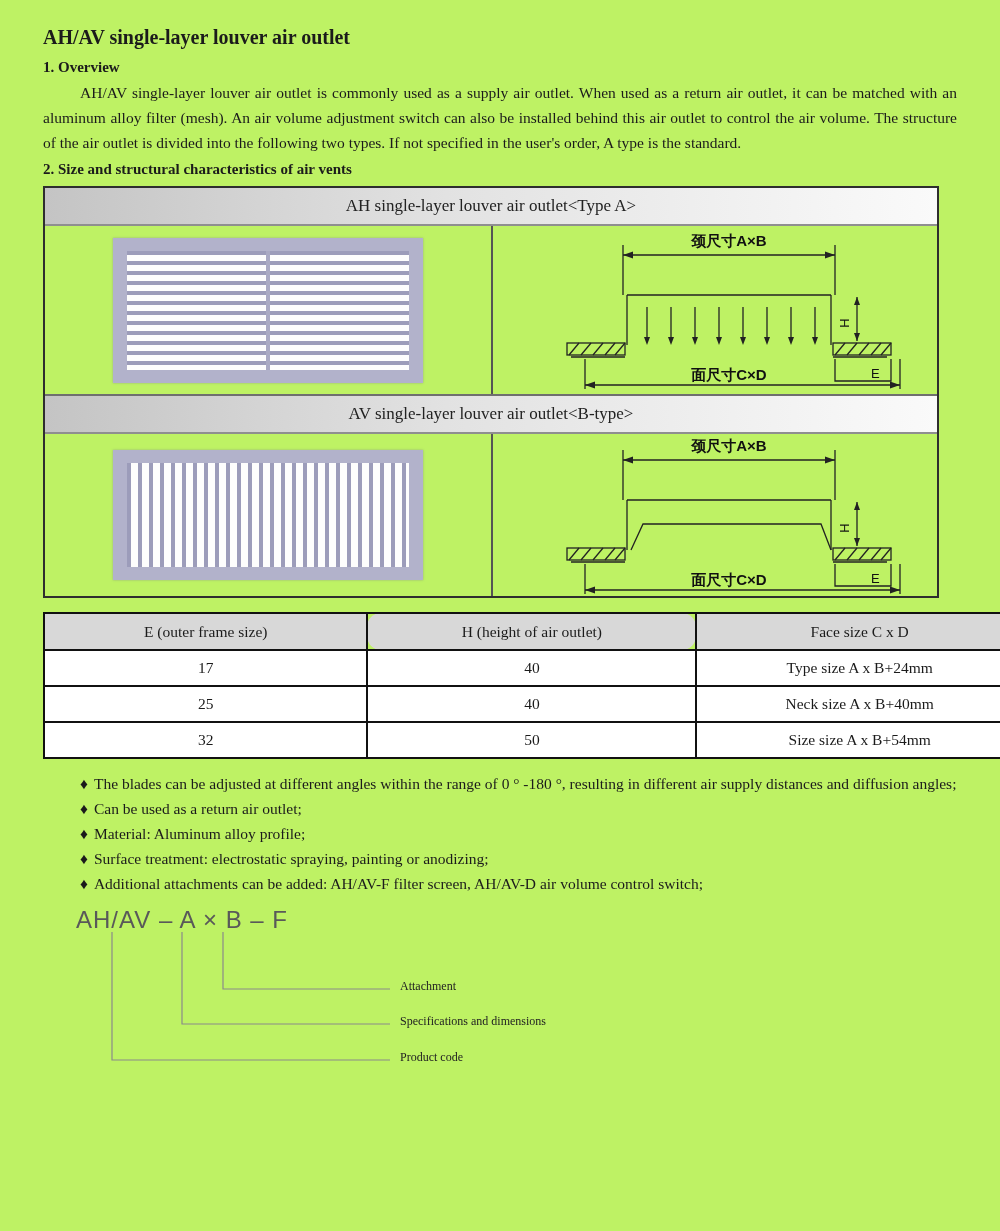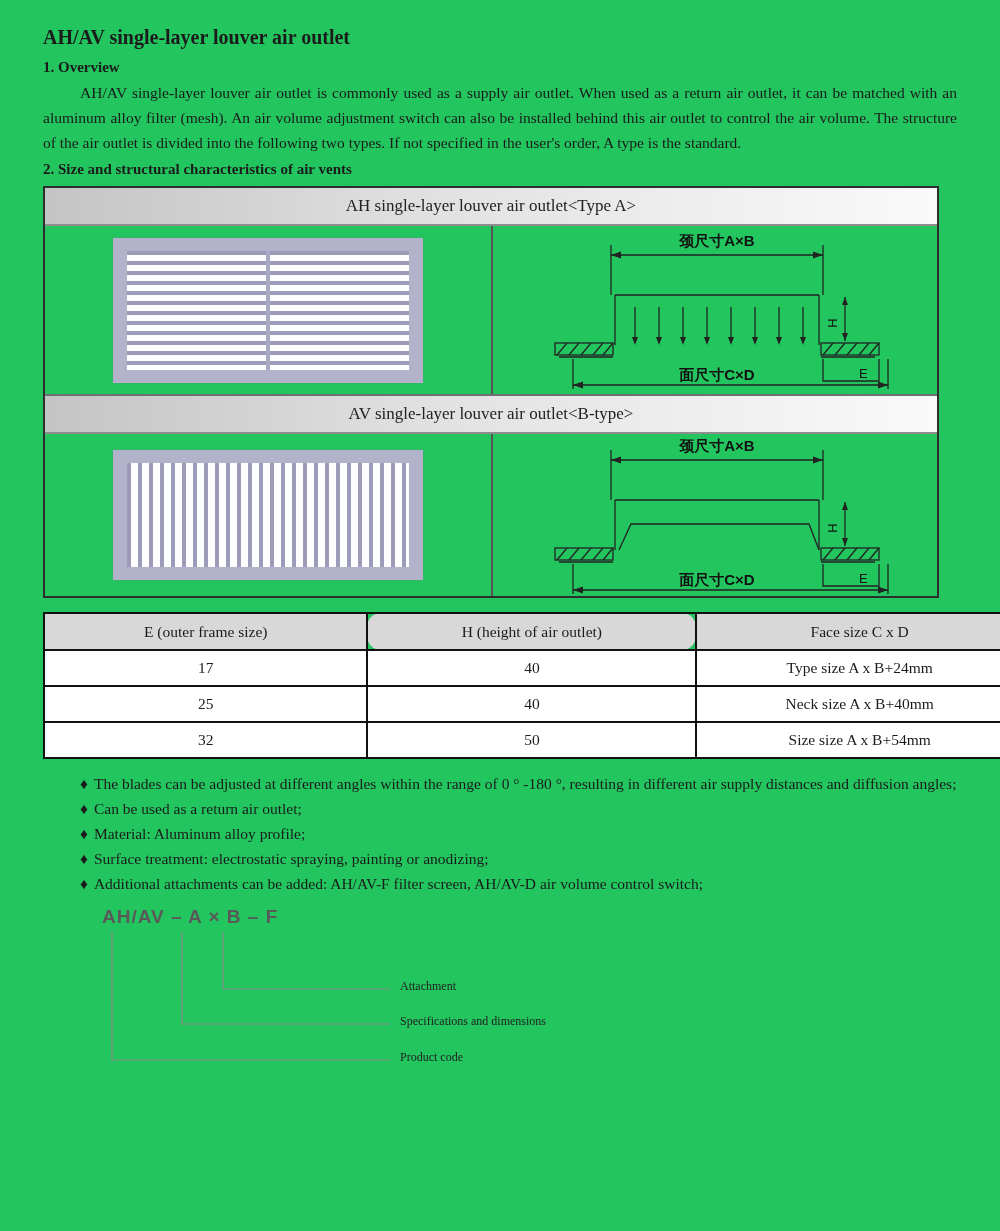--- a/index.html
+++ b/index.html
@@ -1,18 +1,18 @@
 <!DOCTYPE html>
 <html><head>
 <meta charset="utf-8">
 <style>
   * { margin:0; padding:0; box-sizing:border-box; }
   body { background:#ffffff; }
   .page {
-    width:1000px; height:1231px; background:#22c55e; position:relative;
+    width:1000px; height:1231px; background:#bef264; position:relative;
     font-family:"Liberation Serif", serif; color:#1b1b1b;
     padding:26px 43px 0 43px; overflow:hidden;
   }
   .doc-title { font-size:20px; font-weight:bold; margin-bottom:10px; }
   .sec-heading { font-size:15px; font-weight:bold; margin-bottom:4px; }
   .body-para {
     font-size:15.5px; line-height:25px; text-align:justify;
     text-indent:37px; margin-bottom:6px;
   }
   
@@ -22,21 +22,21 @@
     background:linear-gradient(90deg,#c4c4c4 0%, #e2e2e2 45%, #fafafa 100%);
     border-bottom:2px solid #8f8f8f; font-size:17px; color:#222;
   }
   .fig-header.second { border-top:2px solid #6f6f6f; height:40px; }
   .fig-row { display:flex; height:168px; }
   .fig-row.second { height:162px; }
   .cell-photo {
     width:448px; border-right:2px solid #555;
     display:flex; align-items:center; justify-content:center;
   }
-  .cell-draw { flex:1; display:flex; align-items:center; justify-content:flex-start;border-radius:26px; }
+  .cell-draw { flex:1; display:flex; align-items:center; justify-content:center;border-radius:26px; }
   
   .grille { background:#b2b2cb; padding:13px 14px; box-shadow:0 0 2px rgba(120,120,150,.55); }
   .grille-a { width:310px; height:145px; }
   .grille-b { width:310px; height:130px; }
   .grille-inner { width:100%; height:100%; position:relative; background:#fdfdfd; }
   .slats-h {
     background:repeating-linear-gradient(180deg,#9c9cba 0px,#9c9cba 4px,#fdfdfd 4px,#fdfdfd 10px);
   }
   .slats-v {
     background:repeating-linear-gradient(90deg,#9c9cba 0px,#9c9cba 4px,#fdfdfd 4px,#fdfdfd 11px);
@@ -56,24 +56,23 @@
   .spec-table td { height:36px; background:#ffffff; }
   .col-e { width:300px; } .col-h { width:305px;border-radius:14px; } .col-f { width:303px; }
   
   .features { margin-top:12px; list-style:none; }
   .features li { font-size:15.5px; line-height:25px; text-indent:37px; text-align:justify; }
   .bullet-glyph { margin-right:6px; }
   
   .model-heading { margin-top:8px; }
   .model-diagram { position:relative; height:185px; margin-top:8px; }
   .model-code {
-    position:absolute; left:59px; top:2px;
-    font-family:"Liberation Sans", sans-serif; font-size:19px; color:#595959;
+    position:absolute; left:33px; top:2px;
+    font-family:"Liberation Sans", sans-serif; font-size:24px; color:#595959;
     letter-spacing:1px;
-    font-weight:bold;
   }
   .model-lines { position:absolute; left:0; top:0; }
   .model-label { position:absolute; left:357px; font-size:12px; color:#222; }
   .label-attachment { top:75px; }
   .label-specs { top:110px; }
   .label-product { top:146px; }
 </style>
 </head>
 <body>
 

